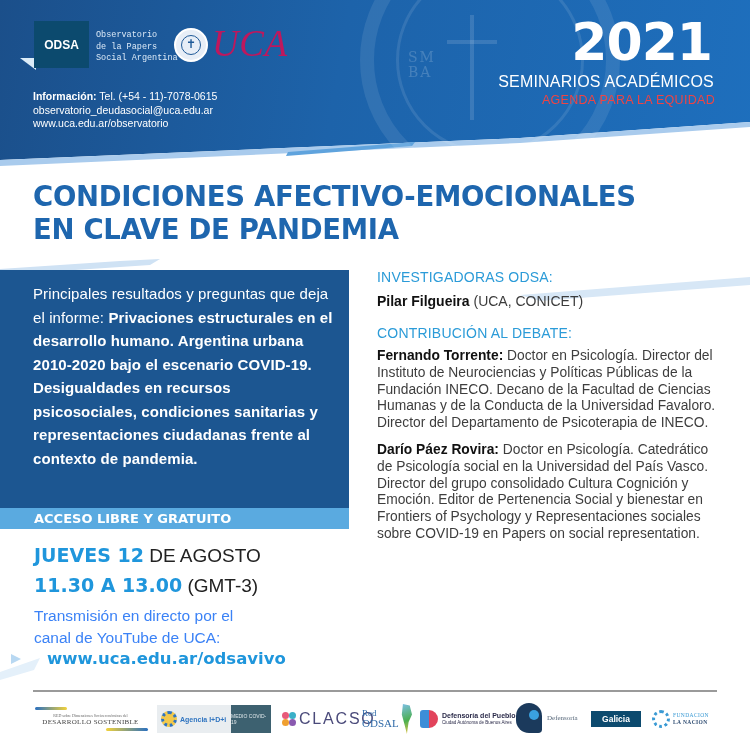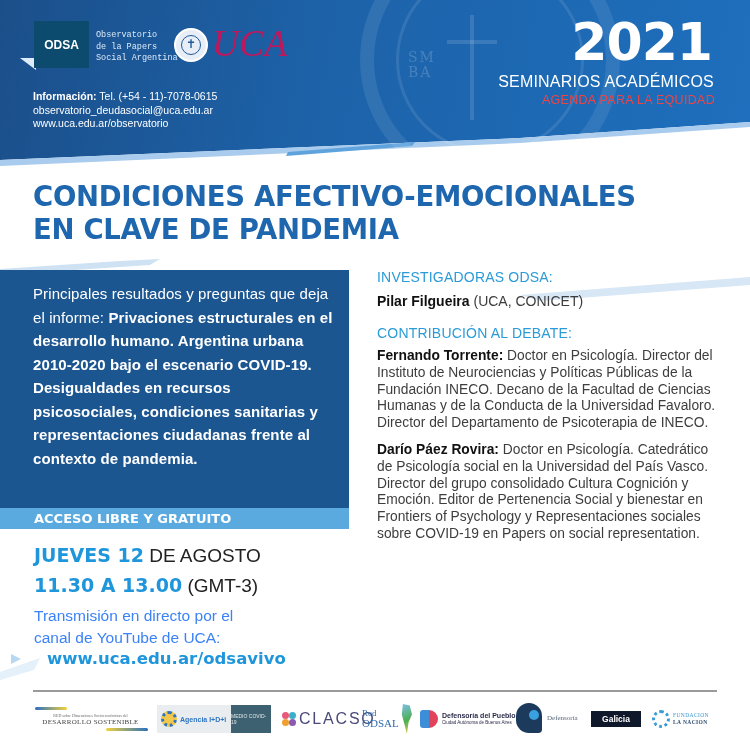--- a/index.html
+++ b/index.html
@@ -206,21 +206,21 @@
 
     .sp-defensoria1 { left: 420px; top: 707px; width: 104px; height: 24px; justify-content: flex-start; }
     .sp-defensoria1 .mark { width: 18px; height: 18px; background: linear-gradient(90deg,#3c8ed8 50%,#e2435b 50%); border-radius: 3px 9px 9px 3px; }
     .sp-defensoria1 .label { color: #2b2b4a; font-size: 7px; font-weight: bold; margin-left: 4px; line-height: 8px; }
 
     .sp-defensoria2 { left: 508px; top: 702px; width: 76px; height: 32px; justify-content: flex-start; padding-left: 8px; }
     .sp-defensoria2 .mark { width: 26px; height: 30px; background: #1b3a5c; border-radius: 14px 14px 4px 14px; position: relative; }
     .sp-defensoria2 .mark::after { content: ""; position: absolute; right: 3px; top: 7px; width: 10px; height: 10px; border-radius: 50%; background: #3aa1e0; }
     .sp-defensoria2 .label { color: #5a6a7c; font-family: "Liberation Serif", serif; font-size: 7px; margin-left: 5px; }
 
-    .sp-galicia { left: 591px; top: 711px; width: 50px; height: 16px; background: #0f172a; color: #fff; font-size: 8.5px; font-weight: bold; }
+    .sp-galicia { left: 591px; top: 711px; width: 50px; height: 16px; background: #0c4a6e; color: #fff; font-size: 8.5px; font-weight: bold; }
 
     .sp-lanacion { left: 652px; top: 705px; width: 70px; height: 28px; justify-content: flex-start; }
     .sp-lanacion .globe { width: 18px; height: 18px; border-radius: 50%; border: 3px dotted #3a9ad4; }
     .sp-lanacion .label { color: #2c4a70; font-family: "Liberation Serif", serif; font-size: 5.5px; line-height: 7px; margin-left: 3px; font-weight: bold; letter-spacing: 0.4px; }
   </style>
 </head>
 <body>
 
 <div class="header">
   <div class="header-bg"></div>

